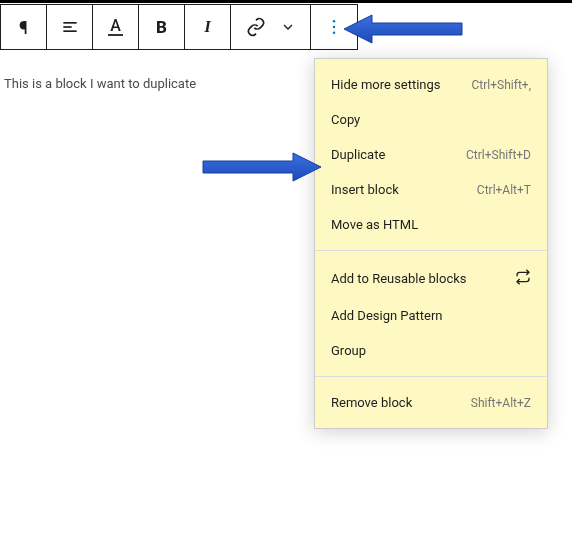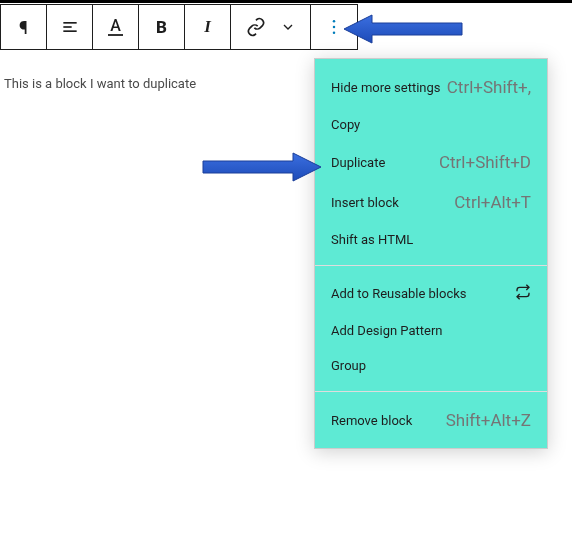--- a/index.html
+++ b/index.html
@@ -45,42 +45,42 @@
   .block-text {
     padding: 26px 4px;
     font-size: 13px;
     color: #4a4a4a;
   }
   .dropdown {
     position: absolute;
     top: 58px;
     left: 314px;
     width: 234px;
-    background: #5eead4;
+    background: #fef9c3;
     border: 1px solid #ccc;
     box-shadow: 0 3px 18px rgba(0,0,0,0.18);
     font-size: 13px;
   }
   .menu-section {
     padding: 8px 0;
     border-bottom: 1px solid #ddd;
   }
   .menu-section:last-child { border-bottom: none; }
   .menu-item {
     display: flex;
     align-items: center;
     justify-content: space-between;
     padding: 10px 16px;
     cursor: pointer;
     color: #1e1e1e;
   }
   .menu-label {}
   .menu-shortcut {
     color: #757575;
-    font-size: 17px;
+    font-size: 12px;
   }
   .menu-item .icon-right { color: #1e1e1e; }
   .arrow {
     position: absolute;
     pointer-events: none;
   }
   .arrow svg { display: block; }
 </style>
 </head>
 <body>
@@ -139,21 +139,21 @@
     </div>
     <div class="menu-item">
       <span class="menu-label">Duplicate</span>
       <span class="menu-shortcut">Ctrl+Shift+D</span>
     </div>
     <div class="menu-item">
       <span class="menu-label">Insert block</span>
       <span class="menu-shortcut">Ctrl+Alt+T</span>
     </div>
     <div class="menu-item">
-      <span class="menu-label">Shift as HTML</span>
+      <span class="menu-label">Move as HTML</span>
       <span class="menu-shortcut"></span>
     </div>
   </div>
   <div class="menu-section">
     <div class="menu-item">
       <span class="menu-label">Add to Reusable blocks</span>
       <span class="icon-right">
         <svg width="16" height="16" viewBox="0 0 24 24" fill="none" stroke="currentColor" stroke-width="2">
           <polyline points="17 1 21 5 17 9"></polyline>
             <path d="M3 11V9a4 4 0 0 1 4-4h14"></path>

